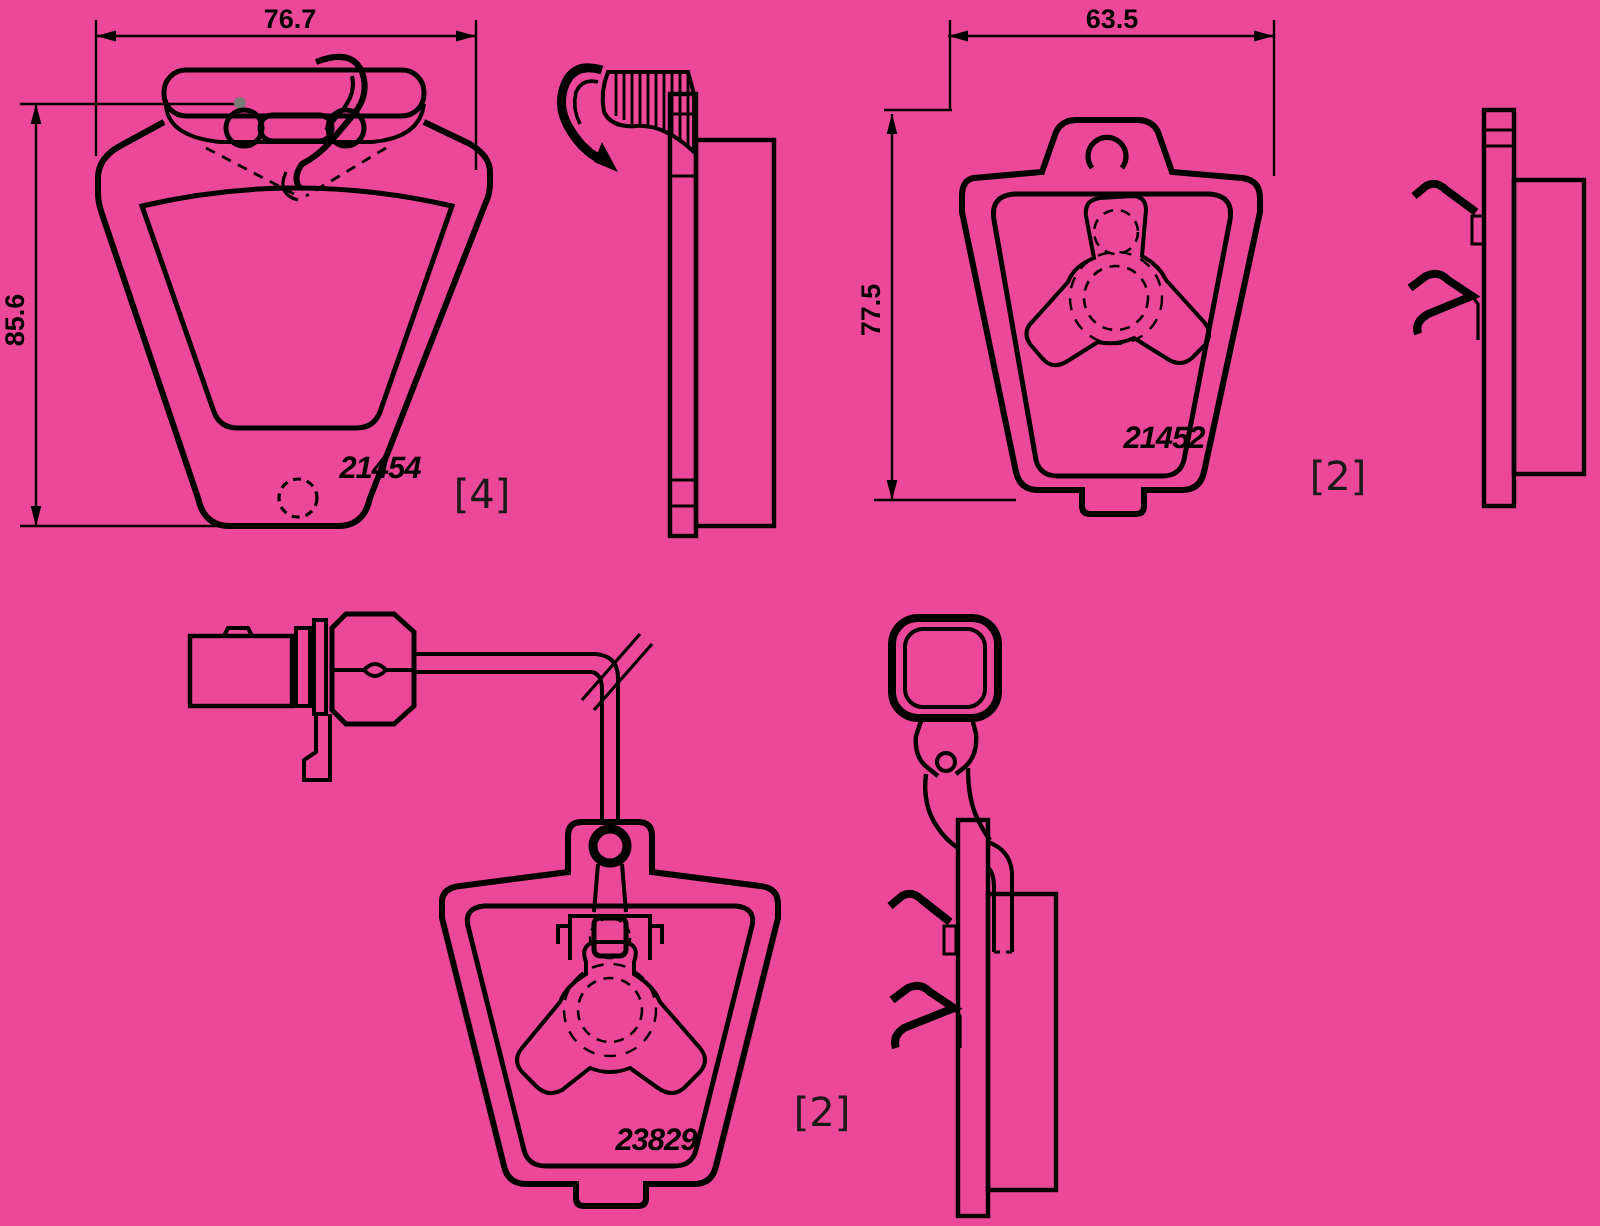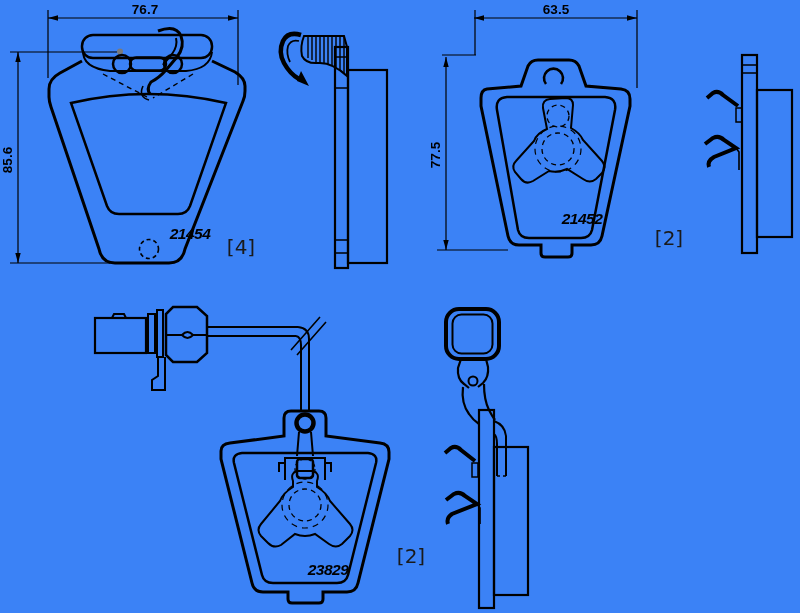--- a/index.html
+++ b/index.html
@@ -1,16 +1,16 @@
 <!DOCTYPE html>
 <html><head>
 <meta charset="utf-8">
 <style>
   html,body{margin:0;padding:0;background:#ffffff;}
-  .stage{width:800px;height:613px;background:#3b82f6;position:relative;}
+  .stage{width:800px;height:613px;background:#ec4899;position:relative;}
   svg{display:block;}
   .dim{font:bold 13.5px "Liberation Sans", sans-serif; fill:#000;}
   .part{font:italic bold 15.5px "Liberation Sans", sans-serif; fill:#000; letter-spacing:-0.5px;}
   .qty{font:20px "DejaVu Sans", sans-serif; fill:#1a1a1a;}
   .ln{stroke:#000;fill:none;}
 </style>
 </head>
 <body>
 
 <div class="stage">

